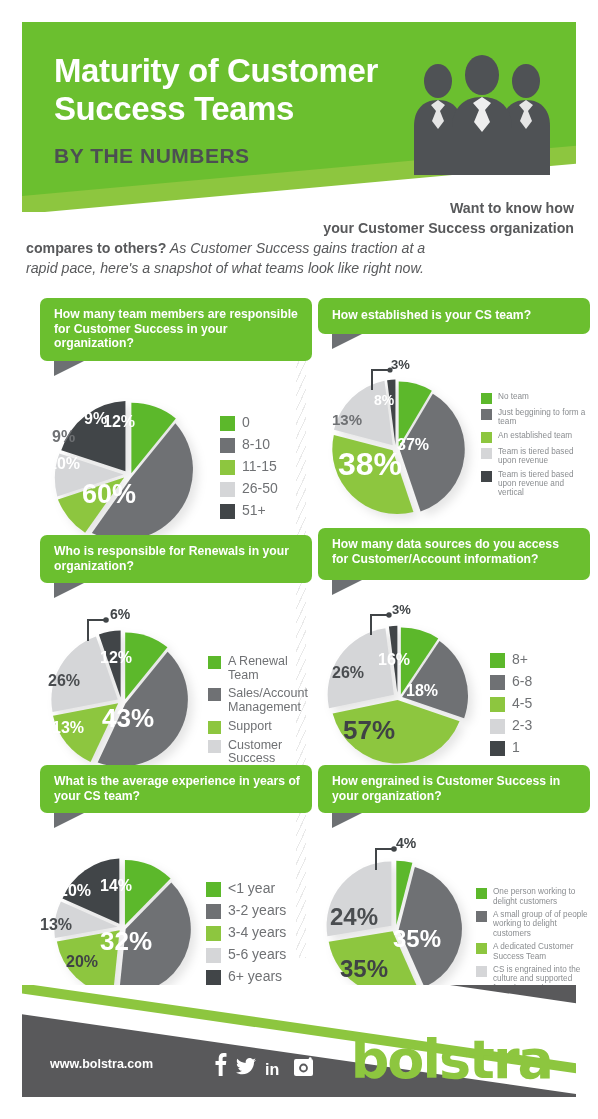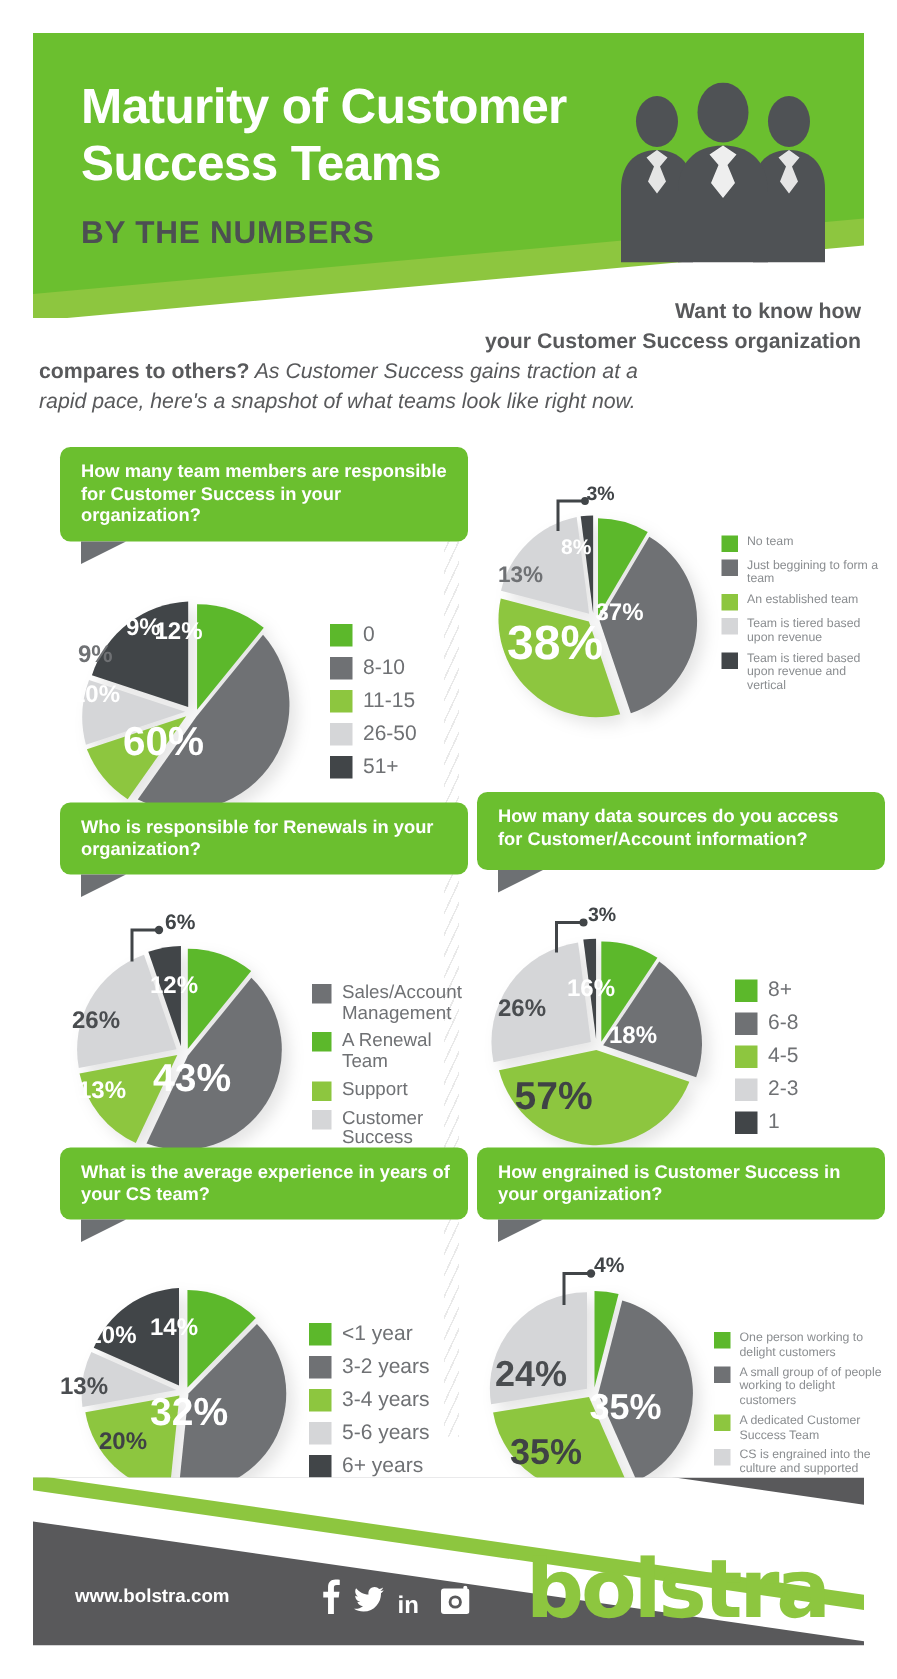--- a/index.html
+++ b/index.html
@@ -145,20 +145,24 @@
           </div>
         <div class="row">
             <span class="sw" style="background:#414548"></span>
             <span class="lt">51+</span>
           </div>
       </div>
     </div>
   </div>
 
   <div class="card" style="left:318px;top:298px;">
+    <div class="banner" style="min-height:36px;display:flex;align-items:center;">
+      <div class="banner-text">How established is your CS team?</div>
+      <div class="banner-tail"></div>
+    </div>
     <div class="chartrow" style="margin-top:40px;height:160px;">
       <div class="pie" style="left:4px;top:0px;width:148px;height:148px;">
         <svg viewBox="0 0 100 100" width="148" height="148">
           <g>
             <path d="M50 50 L50 6 A44 44 0 0 1 72.4 12.2 Z" fill="#5cb82b" transform="translate(1.8,-0.9)"></path>
             <path d="M50 50 L72.4 12.2 A44 44 0 0 1 64.1 91.7 Z" fill="#6f7174" transform="translate(2.5,1.2)"></path>
             <path d="M50 50 L64.1 91.7 A44 44 0 0 1 10.3 39.6 Z" fill="#8dc63f" transform="translate(-2.3,1.6)"></path>
             <path d="M50 50 L10.3 39.6 A44 44 0 0 1 44.4 6.4 Z" fill="#d5d6d8" transform="translate(-2.2,-1.9)"></path>
             <path d="M50 50 L44.4 6.4 A44 44 0 0 1 50 6 Z" fill="#414548" transform="translate(-0.4,-2.2)"></path>
           </g>
@@ -221,26 +225,26 @@
       <div class="plabel" style="left:12px;top:94px;color:#fff;font-size:16px;">13%</div>
       <div class="plabel" style="left:8px;top:47px;color:#4a4d50;font-size:16px;">26%</div>
       <div class="plabel" style="left:70px;top:-19px;color:#414548;font-size:14px;">6%</div>
       <svg class="plabel" style="left:42px;top:-12px;" width="34" height="30">
         <path d="M6 28 L6 7 L22 7" stroke="#414548" stroke-width="2" fill="none"></path>
         <circle cx="24" cy="7" r="2.8" fill="#414548"></circle>
       </svg>
 
       <div class="legend" style="left:168px;top:30px;width:104px;">
         <div class="row">
+            <span class="sw" style="background:#5cb82b"></span>
+            <span class="lt">A Renewal Team</span>
+          </div>
+        <div class="row">
             <span class="sw" style="background:#6f7174"></span>
             <span class="lt">Sales/Account Management</span>
-          </div>
-        <div class="row">
-            <span class="sw" style="background:#5cb82b"></span>
-            <span class="lt">A Renewal Team</span>
           </div>
         <div class="row">
             <span class="sw" style="background:#8dc63f"></span>
             <span class="lt">Support</span>
           </div>
         <div class="row">
             <span class="sw" style="background:#d5d6d8"></span>
             <span class="lt">Customer Success</span>
           </div>
         <div class="row">

